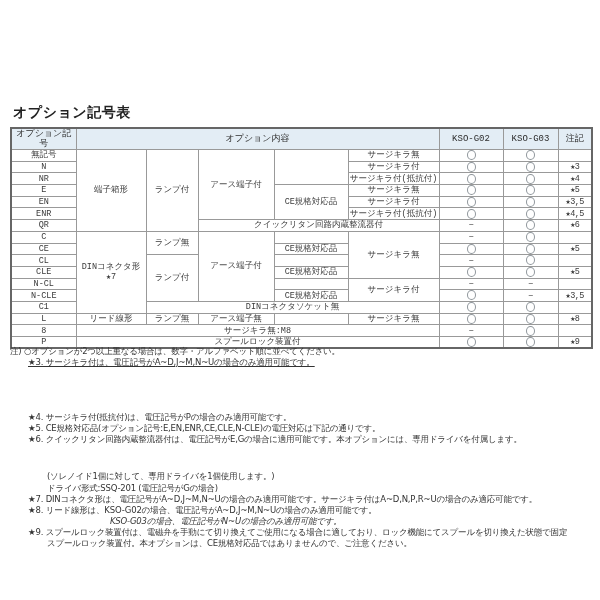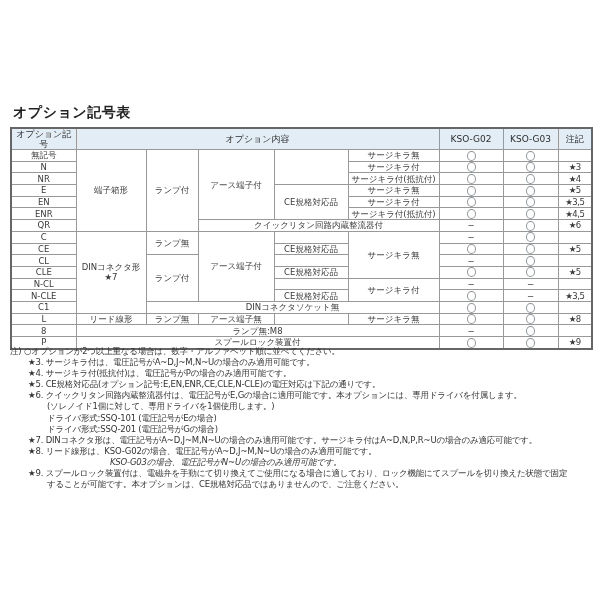--- a/index.html
+++ b/index.html
@@ -1,21 +1,21 @@
 <!DOCTYPE html>
 <html><head>
 <meta charset="utf-8">
 <style>
   html,body{margin:0;padding:0;background:#ffffff;}
   .page{position:relative;width:600px;height:600px;background:#ffffff;overflow:hidden;
         font-family:"DejaVu Sans",sans-serif;color:#333;}
   .title{position:absolute;left:13px;top:104px;font-size:14px;font-weight:bold;
          color:#222;letter-spacing:0.5px;}
   table.opt{position:absolute;left:10px;top:127px;border-collapse:collapse;
-            table-layout:fixed;border:2px solid #666;}
+            table-layout:fixed;border:2px solid #666;font-family:Liberation Mono, monospace;}
   table.opt th,table.opt td{border:1px solid #999;padding:0;margin:0;
             font-size:8.5px;font-weight:normal;text-align:center;vertical-align:middle;
             color:#3a3a3a;line-height:10px;white-space:pre-line;overflow:hidden;}
   table.opt thead tr{height:15px;}
   table.opt thead th{background:#e3edf5;font-size:9px;color:#2d2d2d;}
   table.opt tbody tr{height:11.7px;padding-left:15px;}
   td.note-ref{text-align:right;padding-right:3px;color:#1a1a1a;letter-spacing:-0.5px;}
   td.dash{color:#555;font-size:9px;line-height:9px;}
   span.circ{display:inline-block;width:7px;height:8px;border:1px solid #8f969b;
             border-radius:50%;background:#fff;vertical-align:middle;}
@@ -168,44 +168,43 @@
           <td>ランプ無</td>
           <td>アース端子無</td>
           <td></td>
           <td>サージキラ無</td>
           <td><span class="circ"></span></td>
           <td><span class="circ"></span></td>
           <td class="note-ref">★8</td>
         </tr>
         <tr>
           <td>8</td>
-          <td colspan="5">ランプ無:M8</td>
+          <td colspan="5">サージキラ無:M8</td>
           <td class="dash">−</td>
           <td><span class="circ"></span></td>
           <td></td>
         </tr>
         <tr>
           <td>P</td>
           <td colspan="5">スプールロック装置付</td>
           <td><span class="circ"></span></td>
           <td><span class="circ"></span></td>
           <td class="note-ref">★9</td>
         </tr>
       </tbody>
   </table>
 
   <div class="notes">
       <div class="note-line" style="padding-left: 0px;">注) ○オプションが2つ以上重なる場合は、数字・アルファベット順に並べてください。</div>
-      <div class="note-line" style="padding-left: 18px;">★3. サージキラ付は、電圧記号がA~D,J~M,N~Uの場合のみ適用可能です。</div>
-      <div class="note-line" style="padding-left: 18px;">★4. サージキラ付(抵抗付)は、電圧記号がPの場合のみ適用可能です。</div>
+      <div class="note-line" style="padding-left: 18px; text-decoration: underline;">★3. サージキラ付は、電圧記号がA~D,J~M,N~Uの場合のみ適用可能です。</div>
+      <div class="note-line" style="padding-left: 18px; margin-top: 44px;">★4. サージキラ付(抵抗付)は、電圧記号がPの場合のみ適用可能です。</div>
       <div class="note-line" style="padding-left: 18px;">★5. CE規格対応品(オプション記号:E,EN,ENR,CE,CLE,N-CLE)の電圧対応は下記の通りです。</div>
       <div class="note-line" style="padding-left: 18px;">★6. クイックリタン回路内蔵整流器付は、電圧記号がE,Gの場合に適用可能です。本オプションには、専用ドライバを付属します。</div>
-      <div class="note-line" style="padding-left: 37px;">(ソレノイド1個に対して、専用ドライバを1個使用します。)</div>
-      <div class="note-line" style="padding-left: 37px;">ドライバ形式:SSQ-101 (電圧記号がEの場合)</div>
+      <div class="note-line" style="padding-left: 37px; margin-top: 26px;">(ソレノイド1個に対して、専用ドライバを1個使用します。)</div>
       <div class="note-line" style="padding-left: 37px;">ドライバ形式:SSQ-201 (電圧記号がGの場合)</div>
       <div class="note-line" style="padding-left: 18px;">★7. DINコネクタ形は、電圧記号がA~D,J~M,N~Uの場合のみ適用可能です。サージキラ付はA~D,N,P,R~Uの場合のみ適応可能です。</div>
       <div class="note-line" style="padding-left: 18px;">★8. リード線形は、KSO-G02の場合、電圧記号がA~D,J~M,N~Uの場合のみ適用可能です。</div>
       <div class="note-line" style="padding-left: 100px; font-style: italic;">KSO-G03の場合、電圧記号がN~Uの場合のみ適用可能です。</div>
       <div class="note-line" style="padding-left: 18px;">★9. スプールロック装置付は、電磁弁を手動にて切り換えてご使用になる場合に適しており、ロック機能にてスプールを切り換えた状態で固定</div>
-      <div class="note-line" style="padding-left: 37px;">することが可能です。本オプションは、CE規格対応品ではありませんので、ご注意ください。</div>
+      <div class="note-line" style="padding-left: 37px;">スプールロック装置付。本オプションは、CE規格対応品ではありませんので、ご注意ください。</div>
     </div>
 
 </div>
 
 </body></html>

